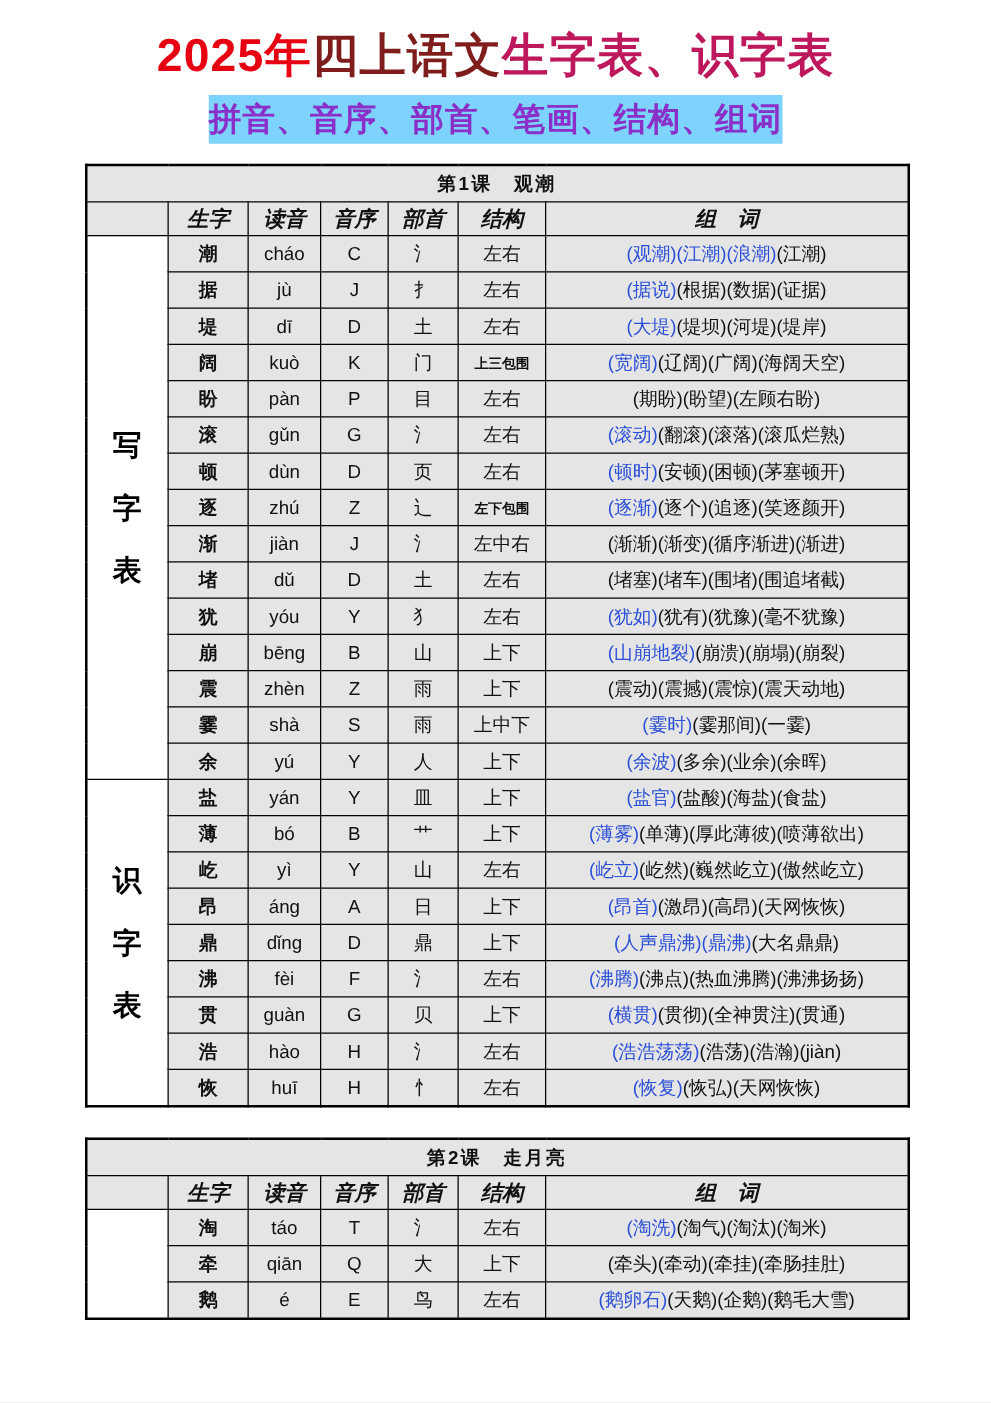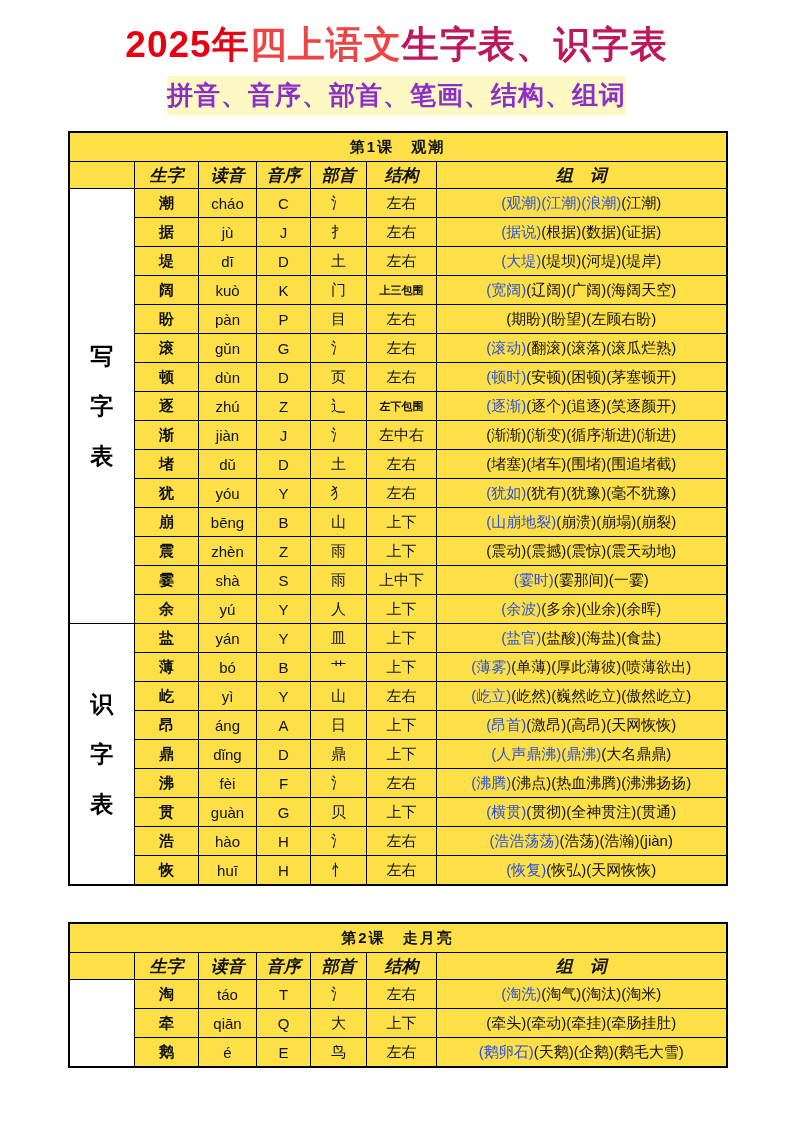--- a/index.html
+++ b/index.html
@@ -6,31 +6,31 @@
   .page{
     width:793px;height:1122px;margin:0 auto;background:#ffffff;
     position:relative;overflow:hidden;
     font-family:"Liberation Sans","DejaVu Sans",sans-serif;
   }
   .main-title{
     margin:20px 0 6px 0;text-align:center;
     font-size:37px;font-weight:bold;letter-spacing:1px;
   }
   .t-red{color:#e60012;text-align:center;}
-  .t-dark{color:#ef4444;}
+  .t-dark{color:#7f1d1d;}
   .t-blue{color:#be185d;}
   .subtitle-wrap{text-align:center;margin:4px 0 16px 0;}
   .subtitle{
-    display:inline-block;background:#fef9c3;color:#8b2fc9;
+    display:inline-block;background:#7dd3fc;color:#8b2fc9;
     font-size:26px;font-weight:bold;padding:2px 0;letter-spacing:1px;
   }
   #tables{width:658px;margin:0 auto;}
   table.lesson{
     border-collapse:collapse;table-layout:fixed;width:658px;
-    border:2px solid #000;margin-bottom:36px;background:#fde047;
+    border:2px solid #000;margin-bottom:24px;background:#e5e5e5;
   }
   table.lesson td{
     border:1px solid #000;text-align:center;vertical-align:middle;
     padding:0;height:28px;font-size:15px;color:#111;
     white-space:nowrap;overflow:hidden;
   }
   td.lesson-title{
     color:#e60012;font-weight:bold;font-size:19px;height:30px;letter-spacing:2px;
   }
   tr.head td{font-weight:bold;font-size:17px;height:26px;font-style:italic;}

